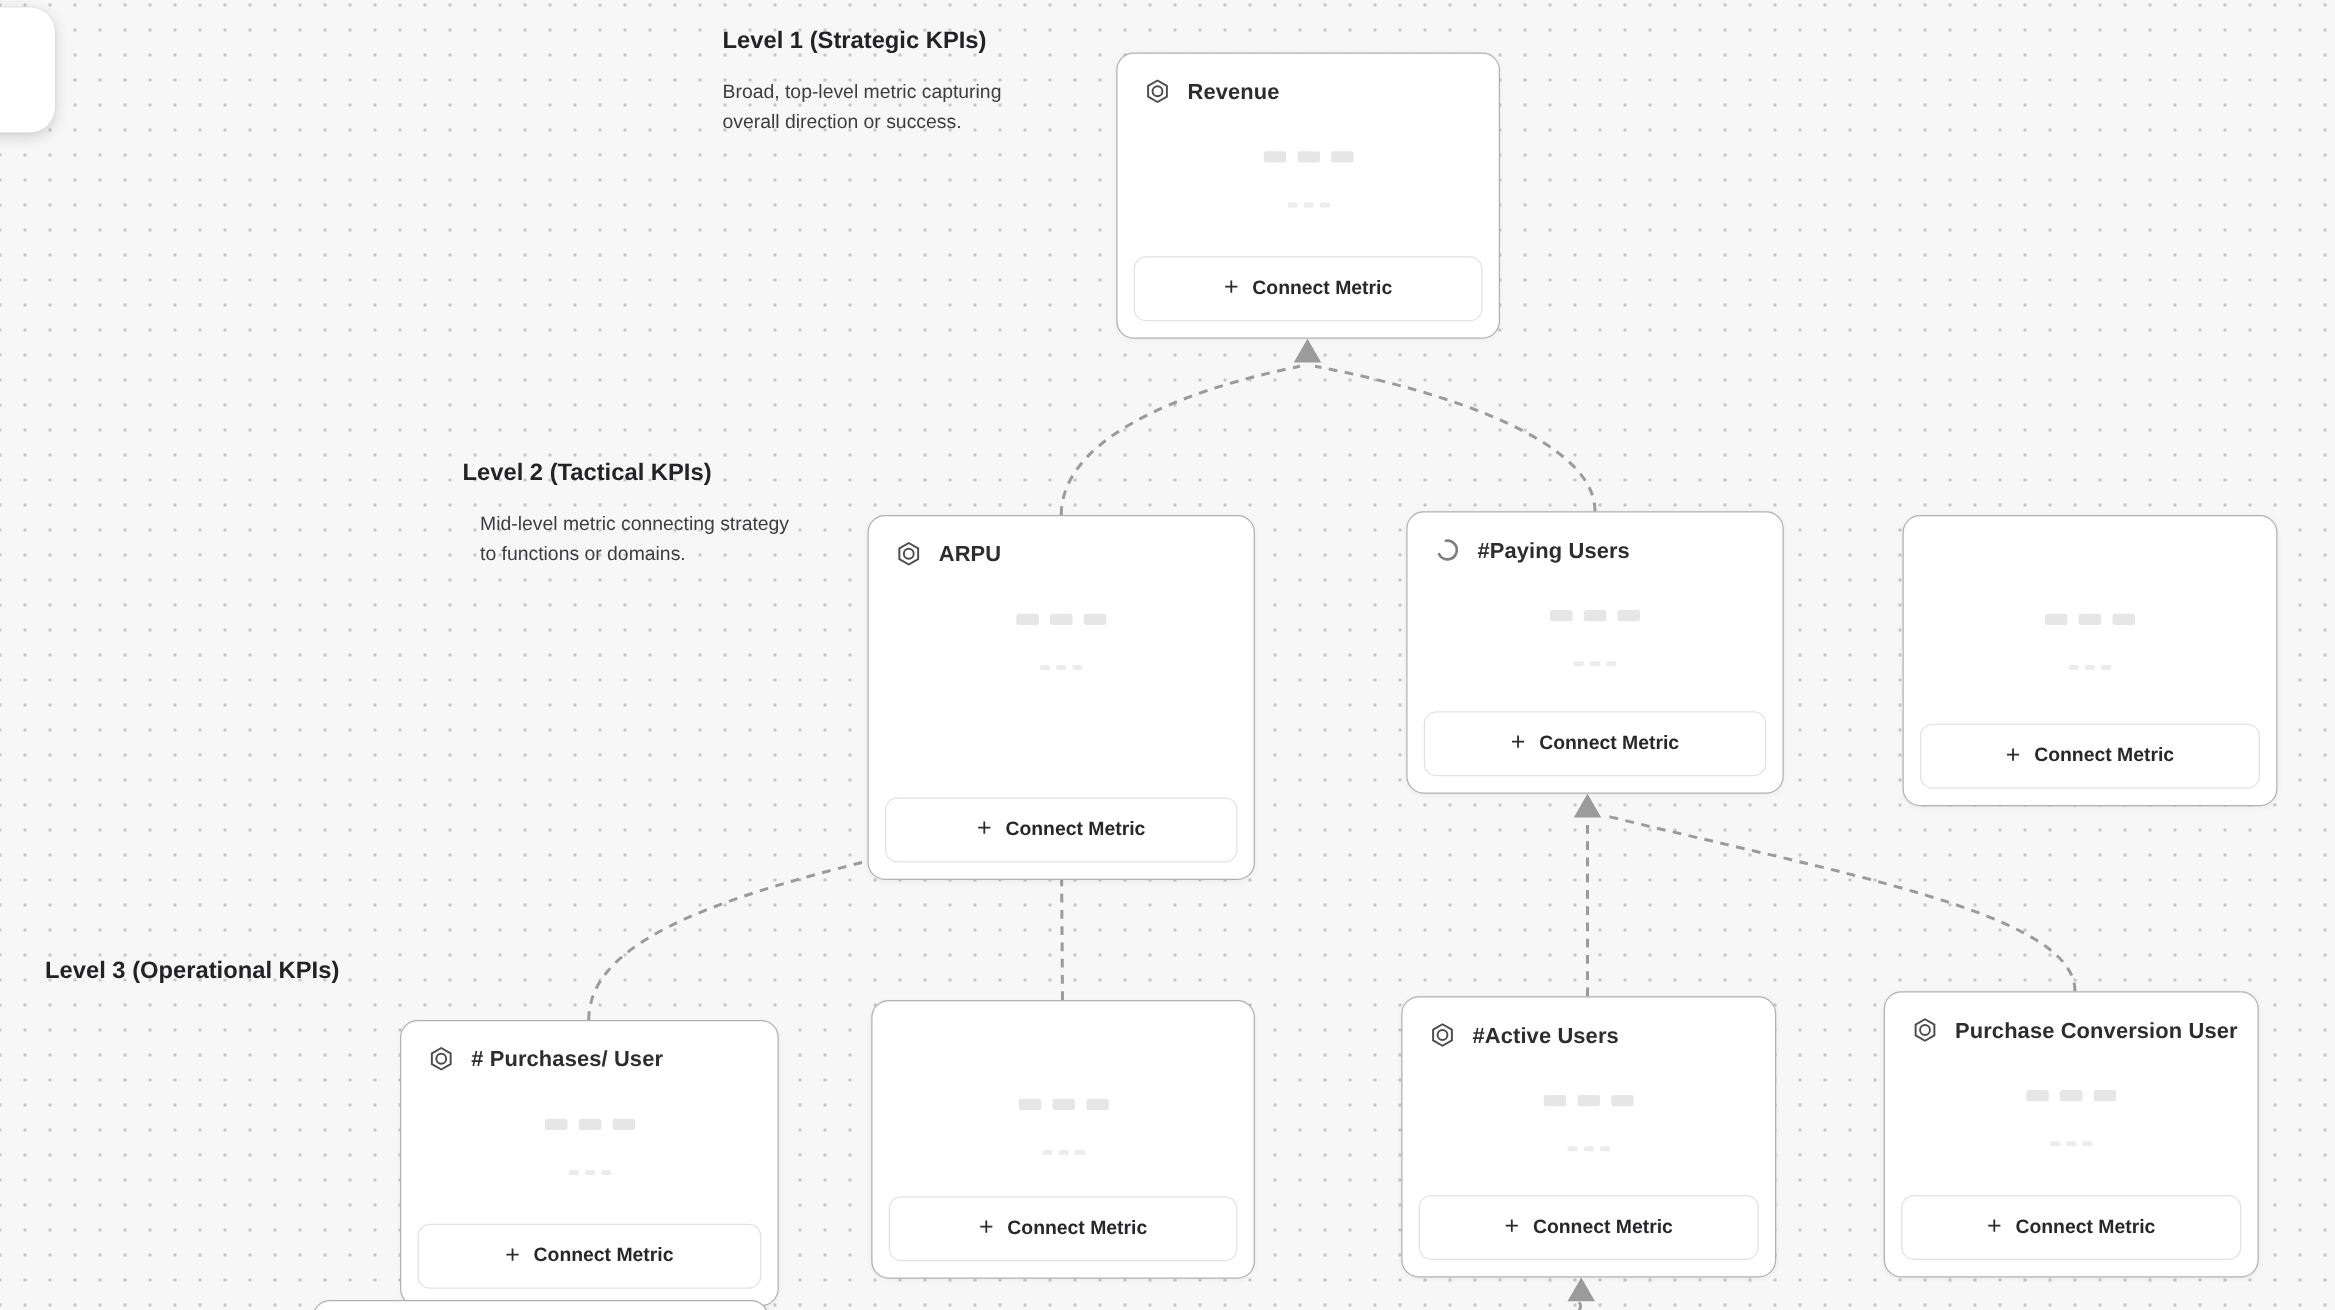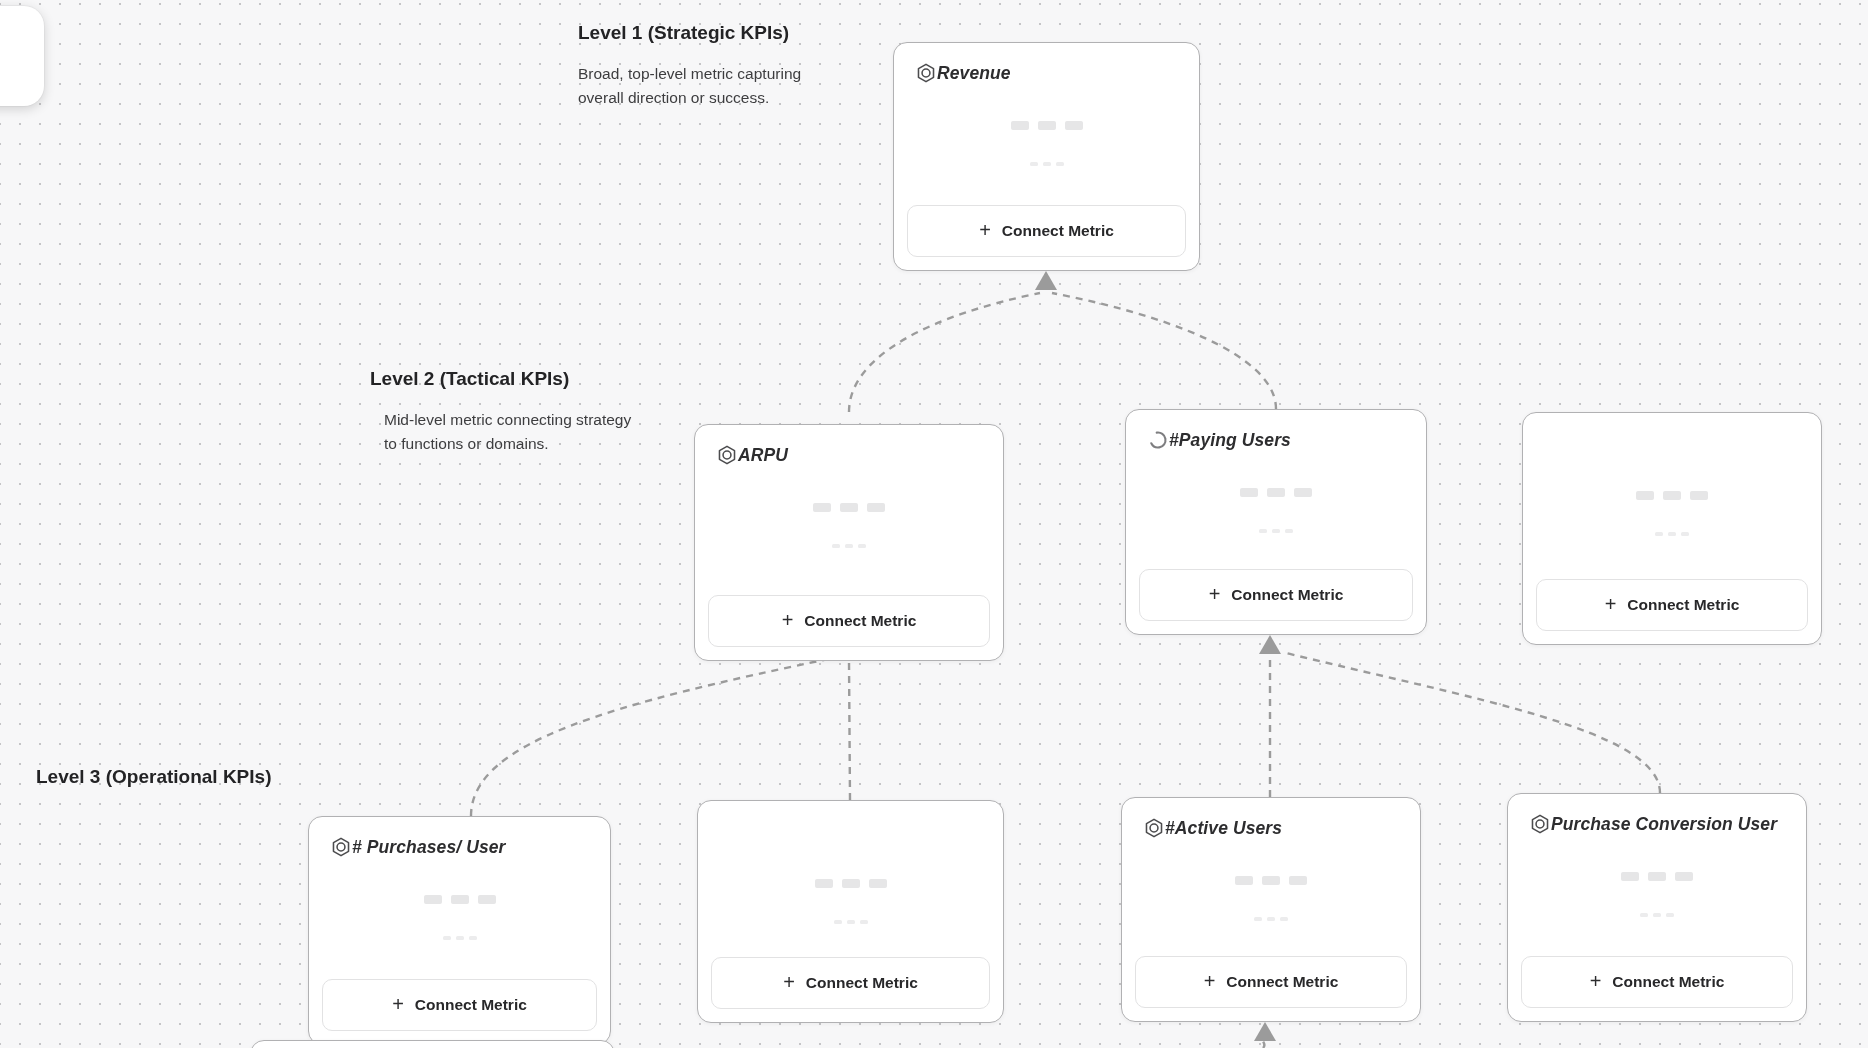--- a/index.html
+++ b/index.html
@@ -11,21 +11,21 @@
     font-family:"Liberation Sans",sans-serif;
   }
   .edges{position:absolute;left:0;top:0;pointer-events:none;}
   .edges path{fill:none;stroke:#9b9b9b;stroke-width:2.4;stroke-dasharray:7 6;}
   .edges polygon{fill:#9b9b9b;stroke:none;}
 
   .card{
     position:absolute;background:#ffffff;border:1.5px solid #b1b1b3;border-radius:14px;
     box-shadow:0 1px 4px rgba(0,0,0,.05);box-sizing:border-box;
   }
-  .card-header{display:flex;align-items:flex-end;padding:19px 21px 0 21px;font-style:italic;}
+  .card-header{display:flex;align-items:flex-end;gap:13px;padding:19px 21px 0 21px;}
   .card-title{font-size:17.5px;font-weight:700;color:#2d2d2f;letter-spacing:.1px;white-space:nowrap;}
   .card.muted .card-title{color:#99999b;}
   .icon{display:inline-flex;flex:0 0 auto;}
   .skel-row{position:absolute;left:0;right:0;display:flex;justify-content:center;}
   .skel-a{top:78px;gap:9px;}
   .skel-a i{display:block;width:18px;height:9px;border-radius:2px;background:#e6e6e7;}
   .skel-b{top:119px;gap:5px;}
   .skel-b i{display:block;width:8px;height:3.5px;border-radius:1.5px;background:#ececed;}
   .connect-btn{
     position:absolute;left:13px;right:13px;bottom:13px;height:52px;
@@ -104,21 +104,21 @@
         <i></i>
         <i></i>
         <i></i>
       </div>
     <button class="connect-btn">
       <span class="plus">+</span>
       <span>Connect Metric</span>
     </button>
   </div>
 
-  <div class="card" style="left:694px;top:424px;width:310px;height:237px">
+  <div class="card" style="left:694px;top:412px;width:310px;height:292px">
     <div class="card-header">
       <span class="icon">
         <svg width="22" height="22" viewBox="0 0 24 24">
             <path d="M12 2.6 L20.2 7.3 V16.7 L12 21.4 L3.8 16.7 V7.3 Z" fill="none" stroke="#4c4c4e" stroke-width="1.7" stroke-linejoin="round"></path>
             <circle cx="12" cy="12" r="4.3" fill="none" stroke="#4c4c4e" stroke-width="1.7"></circle>
           </svg>
       </span>
       <span class="card-title">ARPU</span>
     </div>
     <div class="skel-row skel-a">
@@ -172,21 +172,21 @@
         <i></i>
         <i></i>
         <i></i>
       </div>
     <button class="connect-btn">
       <span class="plus">+</span>
       <span>Connect Metric</span>
     </button>
   </div>
 
-  <div class="card" style="left:308px;top:816px;width:303px;height:229px">
+  <div class="card" style="left:320px;top:816px;width:303px;height:229px">
     <div class="card-header">
       <span class="icon">
         <svg width="22" height="22" viewBox="0 0 24 24">
             <path d="M12 2.6 L20.2 7.3 V16.7 L12 21.4 L3.8 16.7 V7.3 Z" fill="none" stroke="#4c4c4e" stroke-width="1.7" stroke-linejoin="round"></path>
             <circle cx="12" cy="12" r="4.3" fill="none" stroke="#4c4c4e" stroke-width="1.7"></circle>
           </svg>
       </span>
       <span class="card-title"># Purchases/ User</span>
     </div>
     <div class="skel-row skel-a">

